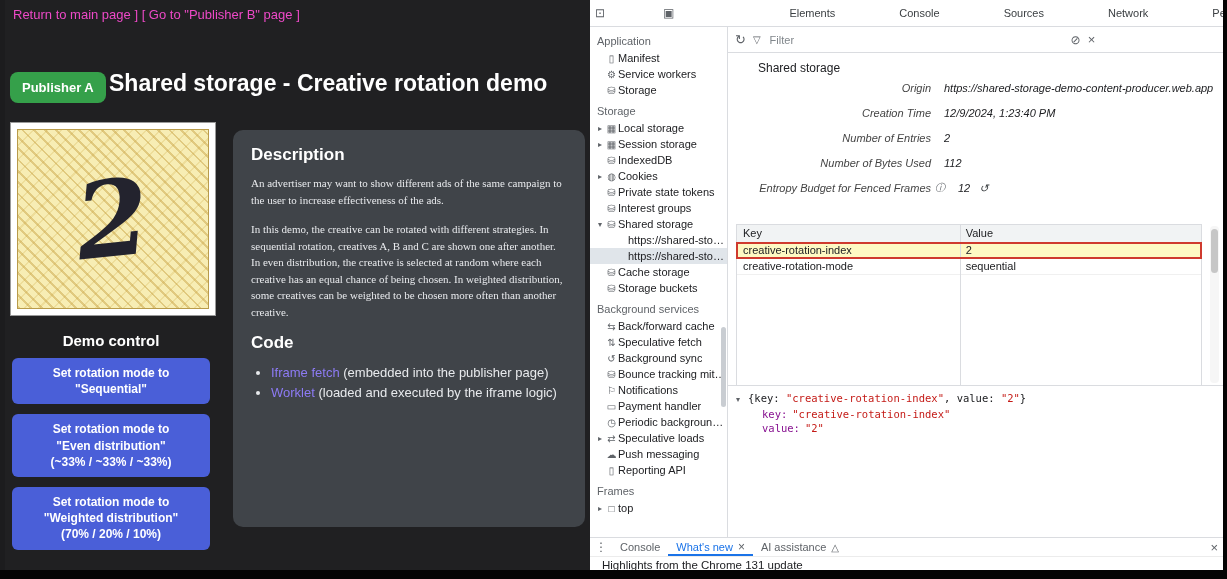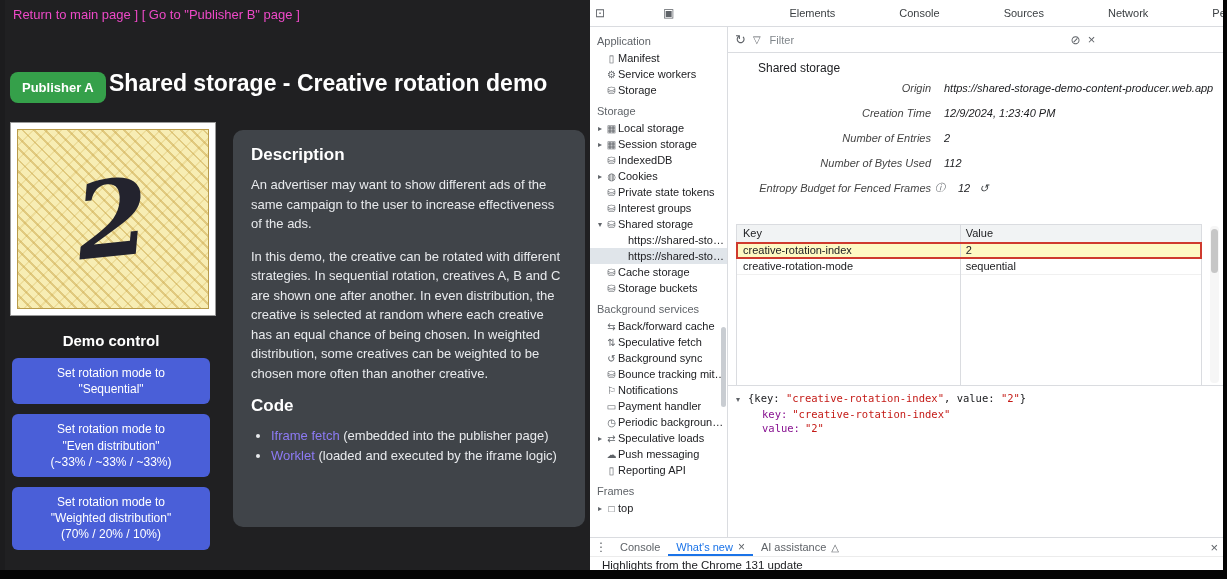--- a/index.html
+++ b/index.html
@@ -18,28 +18,28 @@
   .creative-inner{width:100%;height:100%;box-sizing:border-box;border:1px solid #b89b4a;
        background-color:#f7edb4;
        background-image:repeating-linear-gradient(45deg,rgba(197,158,62,.45) 0 2px,transparent 2px 8px),
                         repeating-linear-gradient(135deg,rgba(216,186,94,.30) 0 1.5px,transparent 1.5px 10px);
        display:flex;align-items:center;justify-content:center;}
   .creative-digit{font-family:"DejaVu Serif",serif;font-style:italic;font-weight:bold;font-size:105px;
        color:#23232e;transform:rotate(-6deg);line-height:1;}
   .demo-heading{position:absolute;left:0;top:332px;width:212px;text-align:center;color:#fff;
        font-weight:bold;font-size:15px;}
   .demo-buttons{position:absolute;left:7px;top:358px;width:198px;display:flex;flex-direction:column;gap:10px;}
-  .demo-btn{background:#4a5fd8;color:#fff;font-weight:normal;font-size:12px;border:none;border-radius:6px;
+  .demo-btn{background:#4a5fd8;color:#fff;font-weight:bold;font-size:12px;border:none;border-radius:6px;
        padding:7px 8px;line-height:1.35;text-align:center;cursor:pointer;font-family:inherit;}
   .demo-btn span{display:block;}
   .desc-panel{position:absolute;left:228px;top:130px;width:352px;height:397px;box-sizing:border-box;
        background:#404449;border-radius:10px;padding:15px 18px;color:#e8eaed;overflow:hidden;}
   .desc-h{font-size:17px;font-weight:bold;color:#fff;margin:0 0 10px;}
   .code-h{margin-top:8px;}
-  .desc-p{font-size:13px;line-height:1.5;margin:0 0 13px;}
+  .desc-p{font-size:11px;line-height:1.5;margin:0 0 13px;font-family:Liberation Serif, serif;}
   .desc-panel ul{margin:0;padding-left:20px;font-size:13px;line-height:1.5;}
   .desc-link{color:#8d7bf5;text-decoration:none;cursor:pointer;}
 
   
   .devtools{position:absolute;left:590px;top:0;width:633px;height:570px;background:#fff;
        font-size:11px;color:#202124;}
   .dt-tabs{position:absolute;left:0;top:0;right:0;height:26px;display:flex;align-items:center;
        border-bottom:1px solid #dadce0;background:#fff;gap:48px;}
   .dt-icn{padding:0 5px;color:#5f6368;cursor:pointer;font-size:12px;}
   .i-inspect::before{content:"⊡";}

